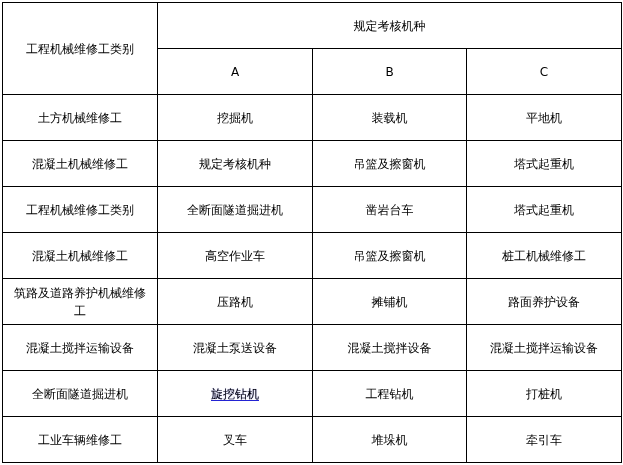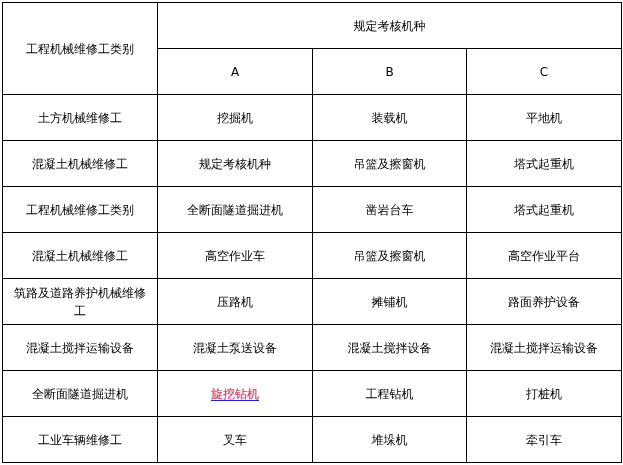--- a/index.html
+++ b/index.html
@@ -27,21 +27,21 @@
     vertical-align: middle;
     font-size: 12px;
     color: #000000;
     background: #ffffff;
     padding: 2px 6px;
     line-height: 1.5;
     overflow: hidden;
   }
   table.grid tr { height: 46px; }
   .doc-link {
-    color: #ef4444;
+    color: #000000;
     text-decoration: underline;
     text-decoration-color: #2323d3;
     text-underline-offset: 2px;
     text-shadow: 0 0 1px rgba(50,50,220,0.55);
     cursor: pointer;
   }
 </style>
 </head>
 <body>
 
@@ -79,21 +79,21 @@
       <tr>
         <td>工程机械维修工类别</td>
         <td>全断面隧道掘进机</td>
         <td>凿岩台车</td>
         <td>塔式起重机</td>
       </tr>
       <tr>
         <td>混凝土机械维修工</td>
         <td>高空作业车</td>
         <td>吊篮及擦窗机</td>
-        <td>高空作业平台</td>
+        <td>桩工机械维修工</td>
       </tr>
       <tr>
         <td>筑路及道路养护机械维修工</td>
         <td>压路机</td>
         <td>摊铺机</td>
         <td>路面养护设备</td>
       </tr>
       <tr>
         <td>混凝土搅拌运输设备</td>
         <td>混凝土泵送设备</td>

